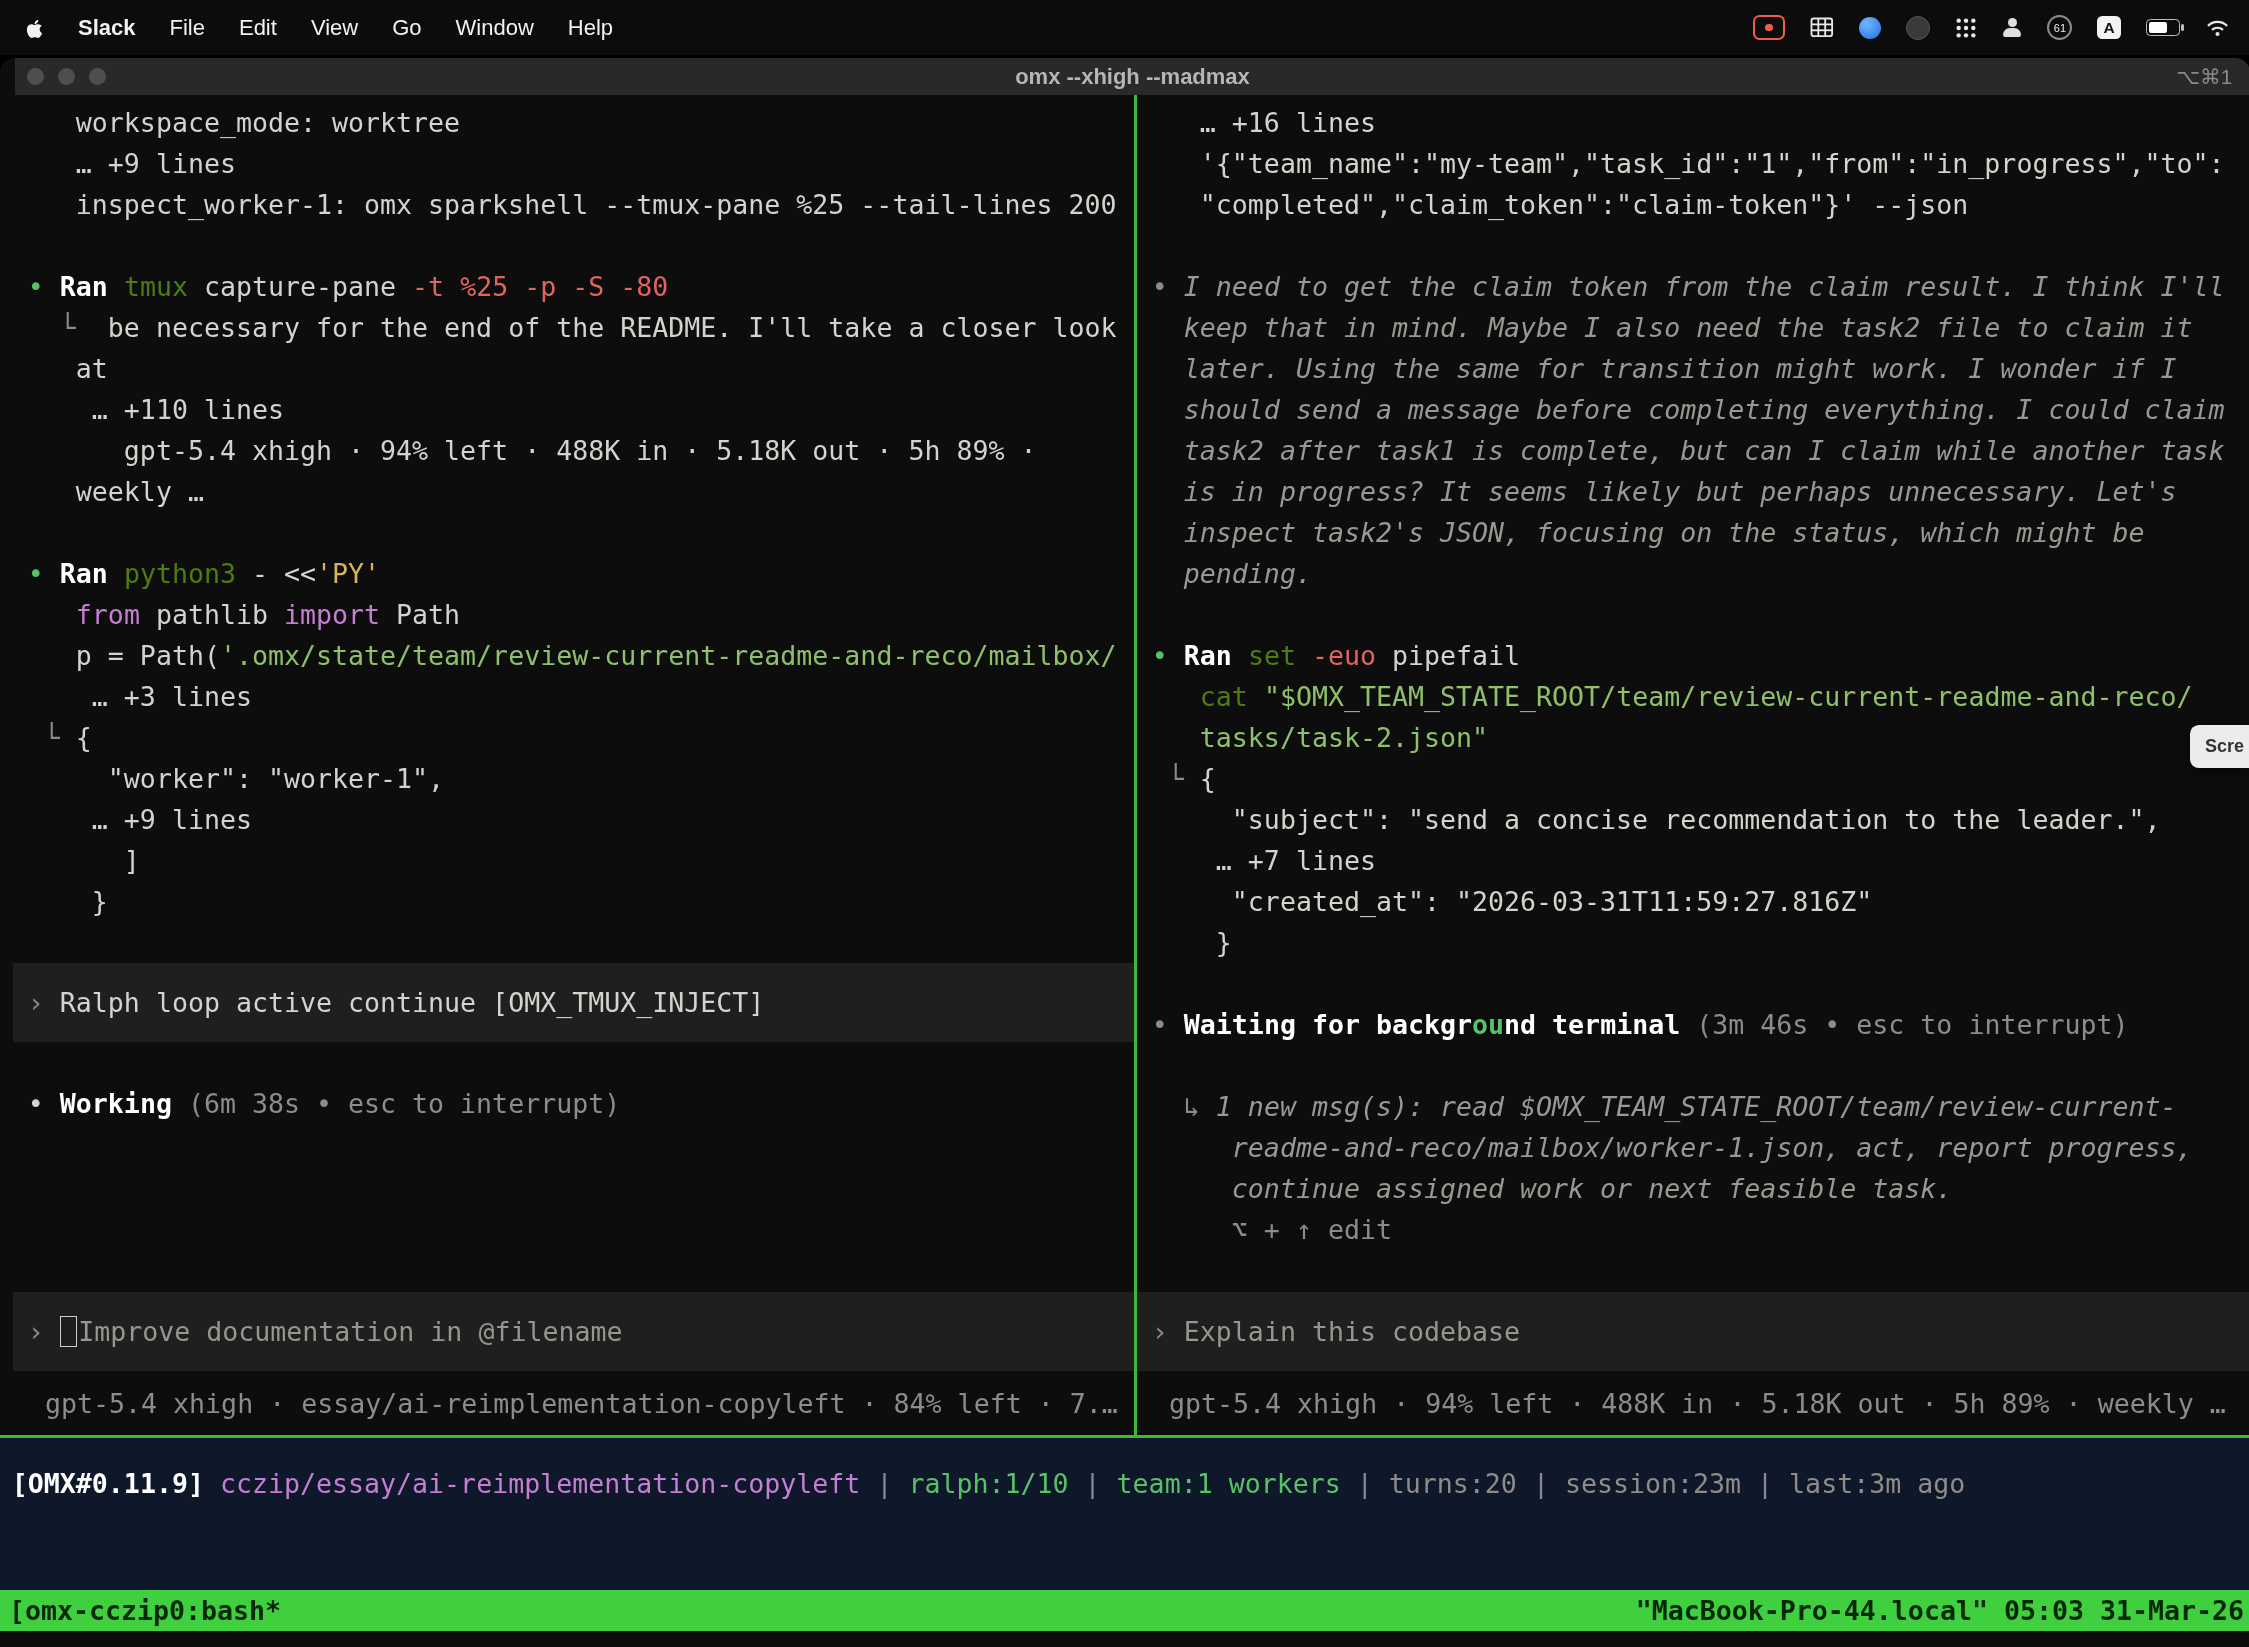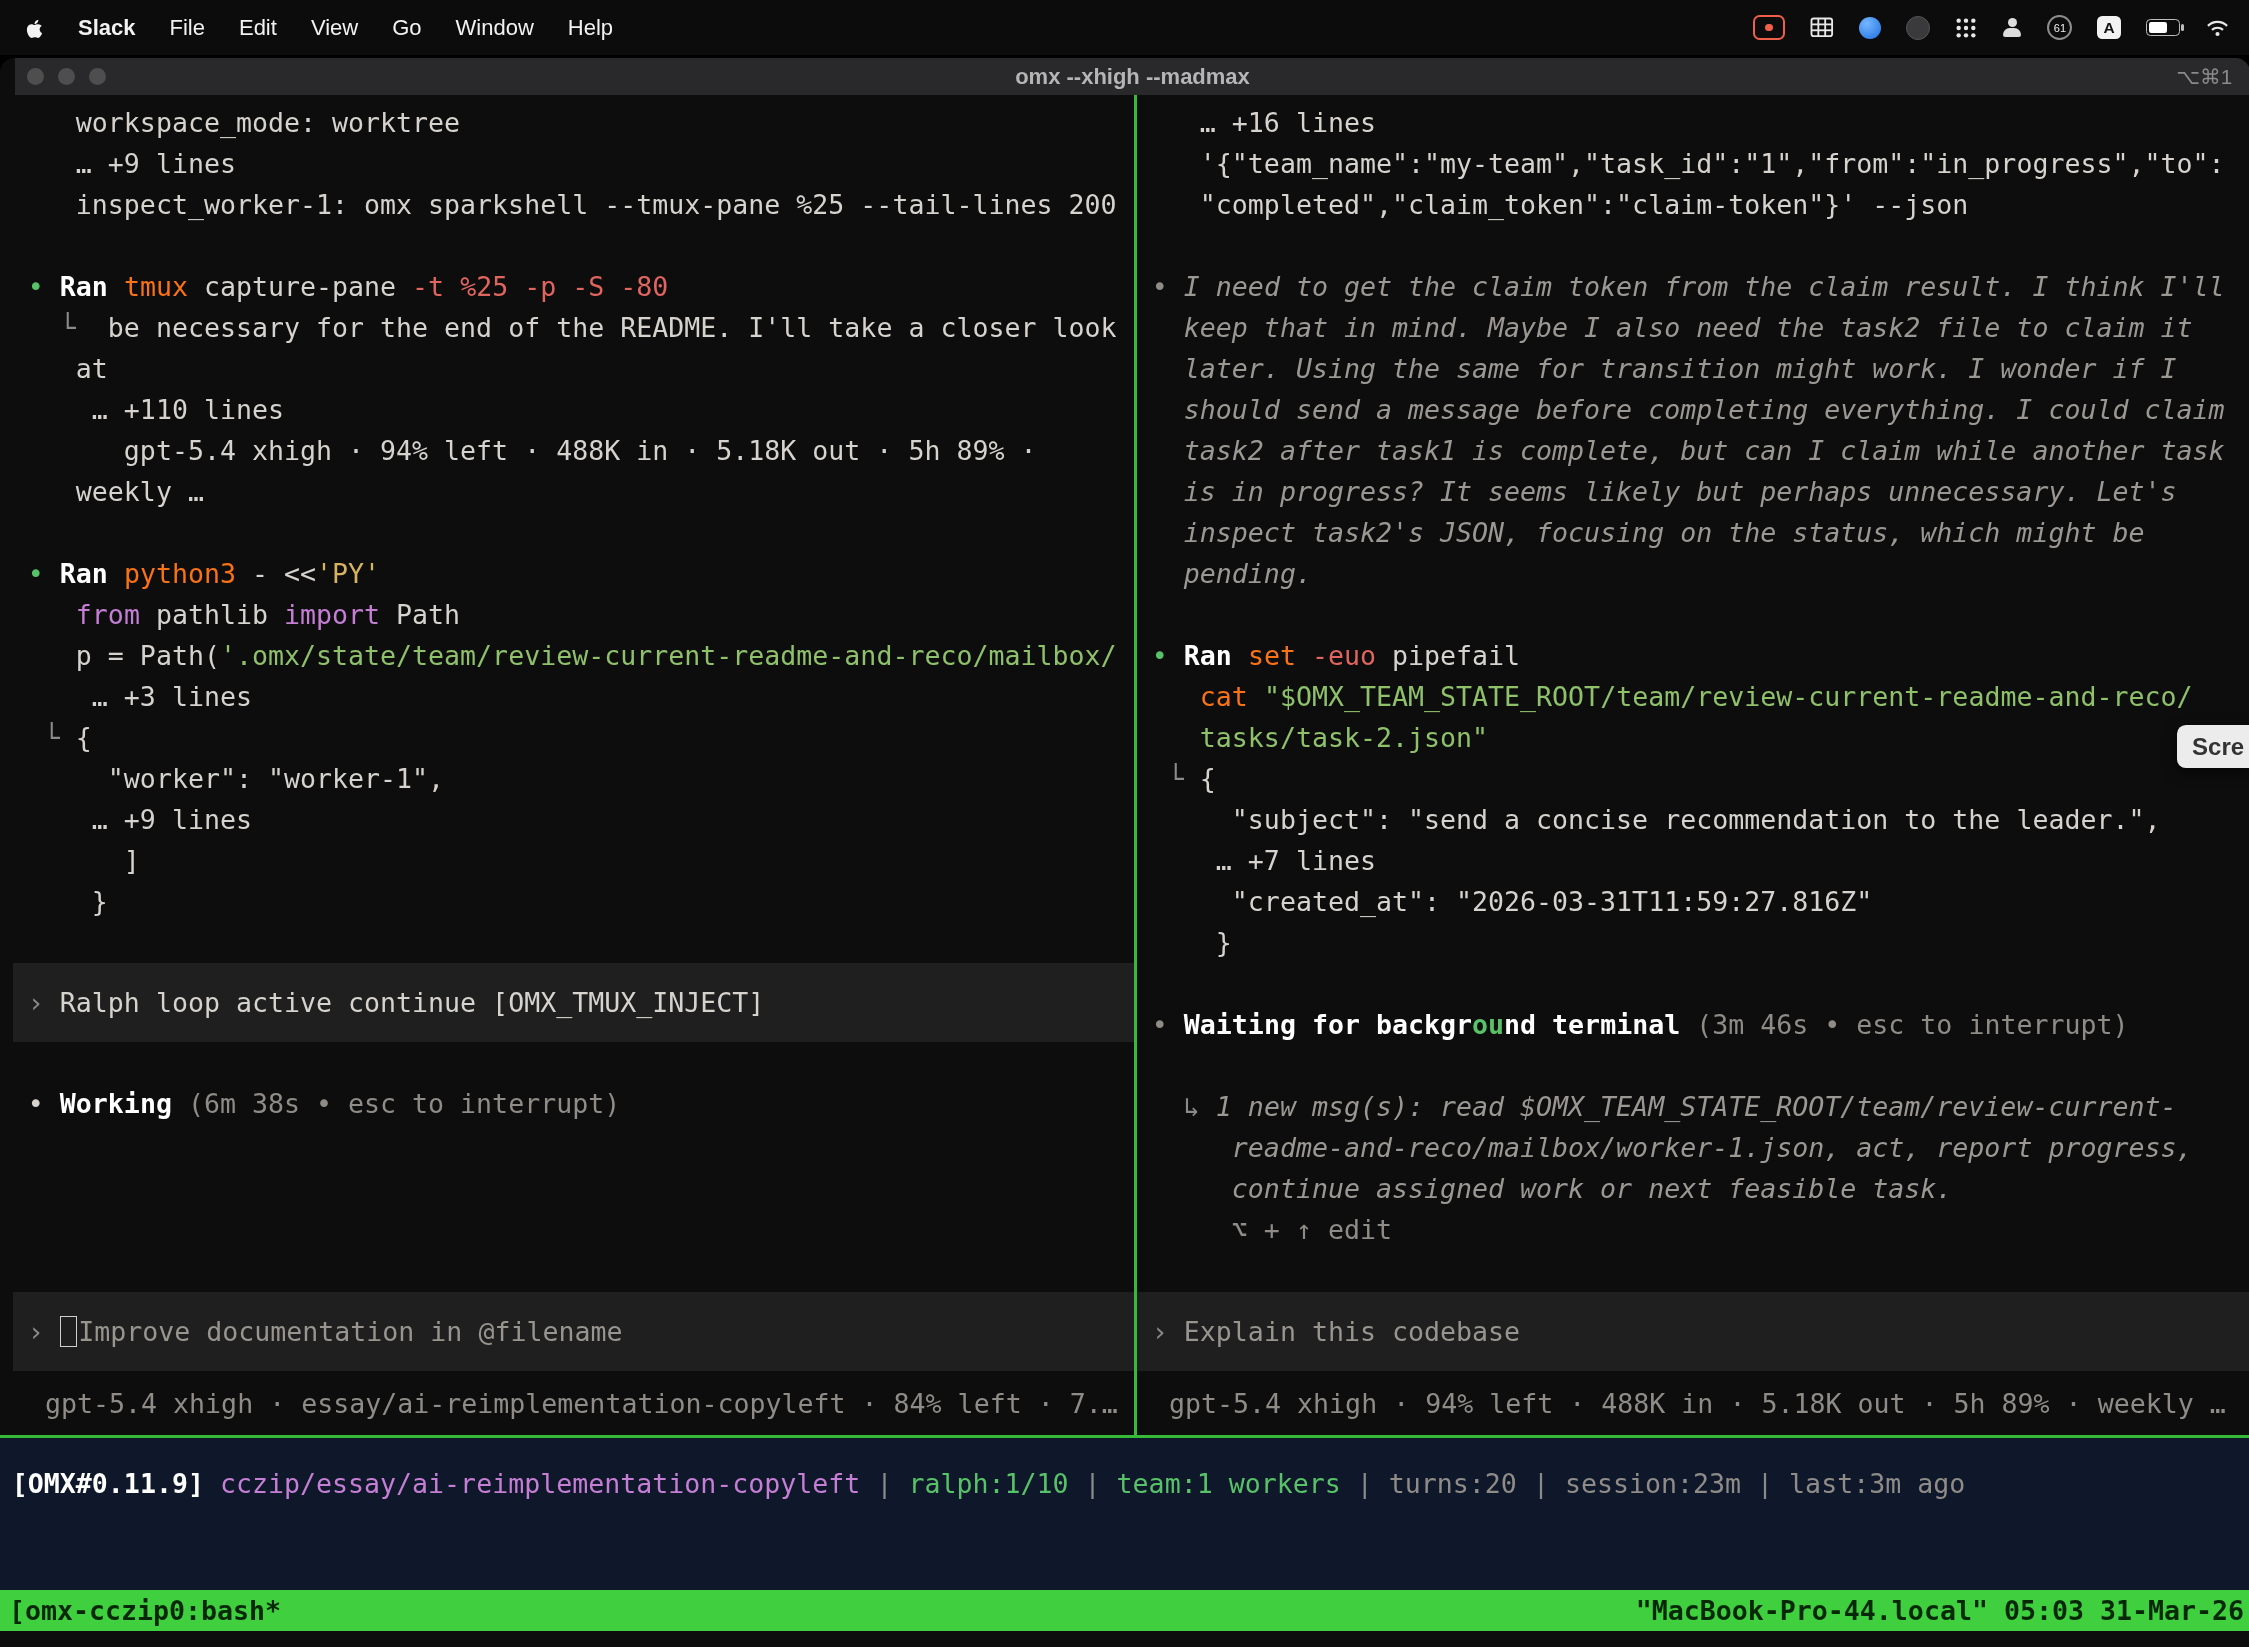--- a/index.html
+++ b/index.html
@@ -51,41 +51,41 @@
     padding-left:calc(14.8px + 2ch);text-indent:-2ch;max-width:1085px;}
   .band{background:#1f1f1f;padding:19px 0;}
   .bottom-group{margin-top:auto;}
   .pane-status{height:65px;display:flex;align-items:center;padding-left:32px;font-size:26.6px;white-space:pre;}
   
   .c-d{color:#d6d3ce;}
   .c-dim{color:#8f8c87;}
   .c-b{color:#ffffff;font-weight:700;}
   .c-grn{color:#58c268;}
   .c-grnb{color:#58c268;font-weight:700;}
-  .c-blue{color:#f97316;}
+  .c-blue{color:#4d7c0f;}
   .c-red{color:#e0655f;}
   .c-yel{color:#d8b35f;}
   .c-mag{color:#c47fd4;}
   .c-str{color:#8fc06a;}
   .c-it{color:#9b9893;font-style:italic;}
   .c-gray{color:#8a8a8a;}
   .c-ph{color:#98958f;}
   .cursor-block{display:inline-block;width:14.8px;height:29.5px;border:1.5px solid #cfcfcf;
     vertical-align:middle;margin:-4.4px 1.5px 0 0;}
   
   .omx-area{position:absolute;left:0;right:0;top:1380px;height:152px;background:#0f172a;}
   .omx-line{padding:29.5px 0 0 11.8px;font-size:26.6px;white-space:pre;overflow:hidden;}
   .tmux-bar{position:absolute;left:0;right:0;top:1532px;height:41px;background:#3fcf3f;
     color:#062806;display:flex;align-items:center;font-size:26.6px;font-weight:600;white-space:pre;}
   .tmux-left{padding-left:8.9px;}
   .tmux-right{margin-left:auto;padding-right:5.9px;}
   
   .screen-overlay{position:absolute;right:0;top:725px;height:43px;background:#ececec;color:#333;
     border-radius:8.9px 0 0 8.9px;display:flex;align-items:center;padding:0 5.9px 0 14.8px;
-    font-family:"Liberation Sans",sans-serif;font-size:24px;font-weight:600;z-index:40;
+    font-family:"Liberation Sans",sans-serif;font-size:18px;font-weight:600;z-index:40;
     box-shadow:0 4.4px 13.3px rgba(0,0,0,.55);}
 </style>
 </head>
 <body>
 
 <div class="menubar">
   <div class="menu-left">
     <span class="mi">
       <svg width="19" height="22" viewBox="0 0 170 190">
           <path fill="#f2f2f2" d="M150 130c-2 6-5 11-9 16-5 7-8 11-11 14-5 4-9 6-14 6-4 0-8-1-13-3-5-2-10-3-14-3s-10 1-15 3c-5 2-9 3-13 3-5 0-10-2-15-6-3-3-7-8-12-14-5-7-9-15-12-25-4-10-5-20-5-29 0-11 2-20 7-28 4-6 9-11 15-15s13-5 20-6c4 0 9 1 15 4 6 2 11 3 12 3s6-1 14-4c7-3 13-4 18-3 14 1 24 6 31 16-12 7-18 18-18 31 0 10 4 19 11 26 3 3 7 5 11 7l-3 7zM119 8c0 8-3 15-9 22-7 8-16 13-25 12v-3c0-8 3-16 9-23 3-3 7-6 12-8 4-2 9-4 13-4v4z"></path>

